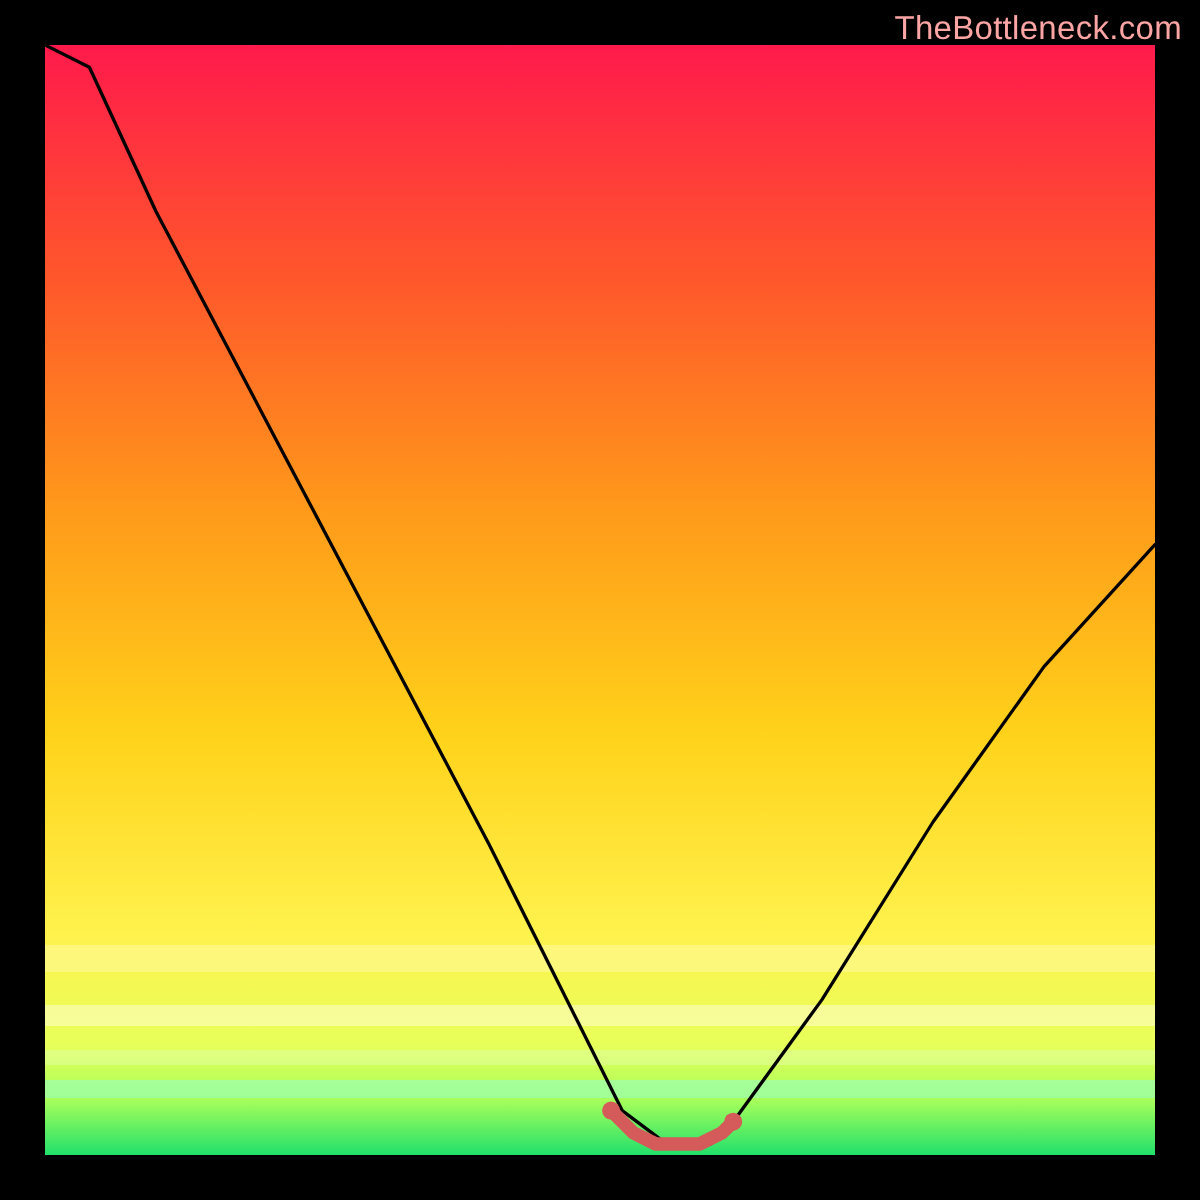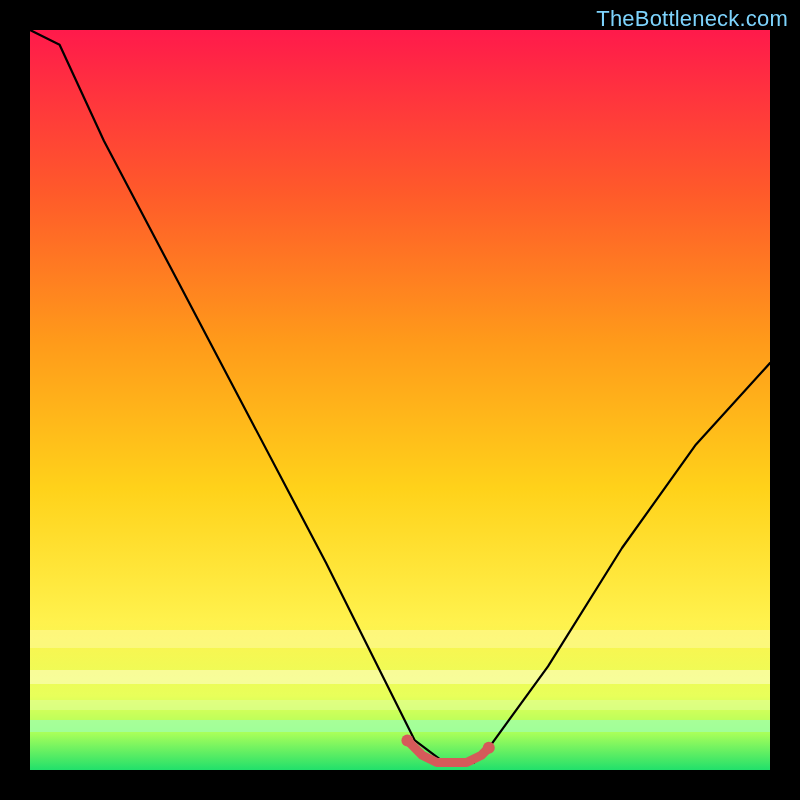--- a/index.html
+++ b/index.html
@@ -23,21 +23,21 @@
     position: absolute;
     left: 30px;
     top: 30px;
     width: 740px;
     height: 740px;
   }
   .watermark {
     position: absolute;
     top: 6px;
     right: 12px;
-    color: #7dd3fc;
+    color: #fca5a5;
     font-size: 22px;
     font-weight: 500;
     letter-spacing: 0.2px;
     user-select: none;
   }
   svg {
     display: block;
   }
 </style>
 </head>

